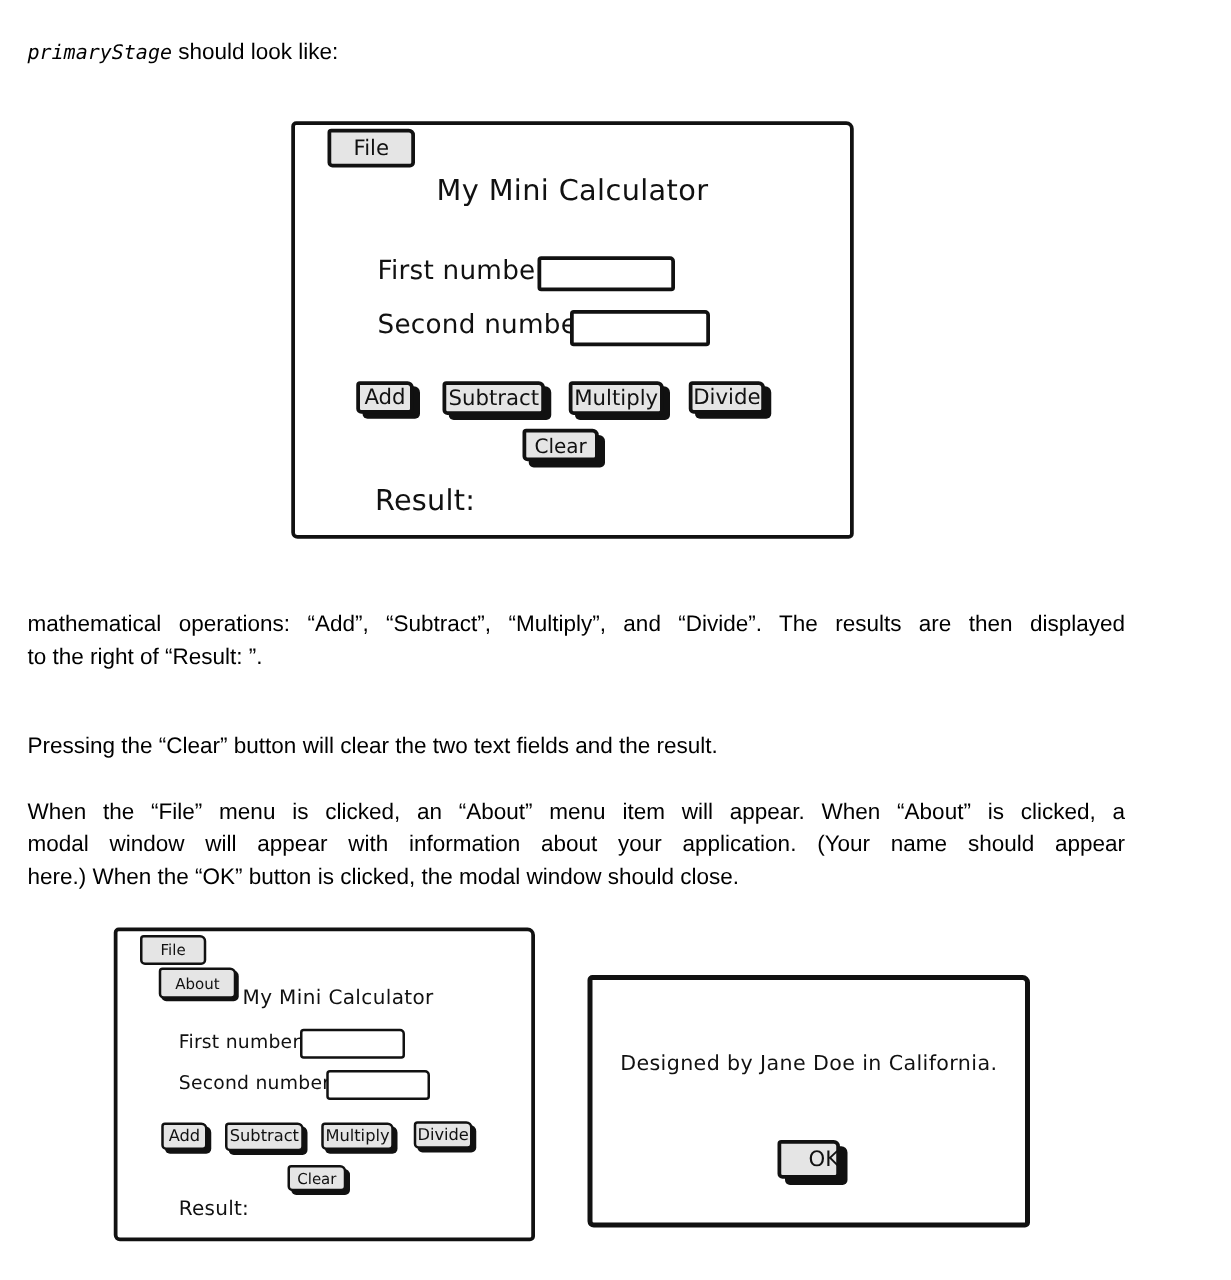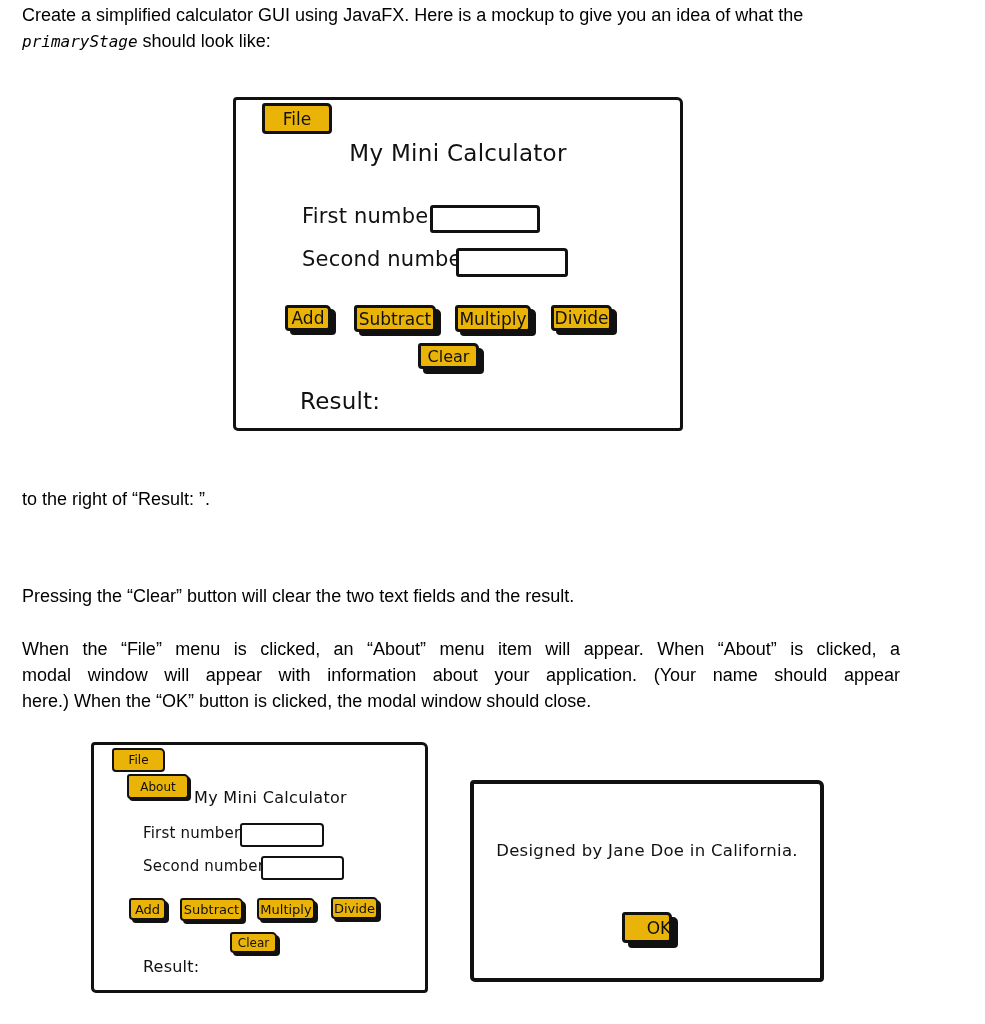--- a/index.html
+++ b/index.html
@@ -27,21 +27,21 @@
     position:absolute;
     background:#fff;
     border:3px solid #111;
     border-radius:4px 6px 4px 5px;
     box-sizing:border-box;
     font-family:"DejaVu Sans",sans-serif;
   }
   .sketch-window.b4{border-width:4px;}
   .sk-btn{
     position:absolute;
-    background:#eab308;
+    background:#e5e5e5;
     border:3px solid #111;
     border-radius:3px 5px 4px 4px;
     box-sizing:border-box;
     display:flex;align-items:center;justify-content:center;
     font-family:"DejaVu Sans",sans-serif;
     color:#111;
     white-space:nowrap;
   }
   .sk-input{
     position:absolute;
@@ -71,21 +71,21 @@
     white-space:nowrap;
     letter-spacing:.3px;
   }
 </style>
 </head>
 <body>
 
 <main class="page">
 
   <div class="para" style="top:2px">
-    <span>Create a simplified calculator GUI using JavaFX. Here is a mockup to give you an idea of what the</span><br>
+    <br>
     <span class="mono">primaryStage</span><span> should look like:</span>
   </div>
 
   <section class="sketch-window" style="left:233px;top:97px;width:450px;height:334px">
     <div class="sk-btn" style="left:26px;top:3px;width:70px;height:31px;font-size:17px">File</div>
     <div class="sk-title" style="top:40px;font-size:23px">My Mini Calculator</div>
 
     <div class="sk-label" style="left:66px;top:104px;font-size:21px">First number</div>
     <div class="sk-input" style="left:194px;top:105px;width:110px;height:28px"></div>
 
@@ -95,20 +95,21 @@
     <div class="sk-btn sh5" style="left:49px;top:205px;width:46px;height:26px;font-size:17px">Add</div>
     <div class="sk-btn sh5" style="left:118px;top:205px;width:82px;height:27px;font-size:17px">Subtract</div>
     <div class="sk-btn sh5" style="left:219px;top:205px;width:76px;height:27px;font-size:17px">Multiply</div>
     <div class="sk-btn sh5" style="left:315px;top:205px;width:61px;height:26px;font-size:17px">Divide</div>
     <div class="sk-btn sh55" style="left:182px;top:243px;width:61px;height:26px;font-size:16px">Clear</div>
 
     <div class="sk-label" style="left:64px;top:288px;font-size:23px">Result:</div>
   </section>
 
   <div class="para" style="top:486px">
+    <div class="jline">mathematical operations: “Add”, “Subtract”, “Multiply”, and “Divide”. The results are then displayed</div>
     <div>to the right of “Result: ”.</div>
   </div>
 
   <div class="para" style="top:583px">
     <div>Pressing the “Clear” button will clear the two text fields and the result.</div>
   </div>
 
   <div class="para" style="top:636px">
     <div class="jline">When the “File” menu is clicked, an “About” menu item will appear. When “About” is clicked, a</div>
     <div class="jline">modal window will appear with information about your application. (Your name should appear</div>

